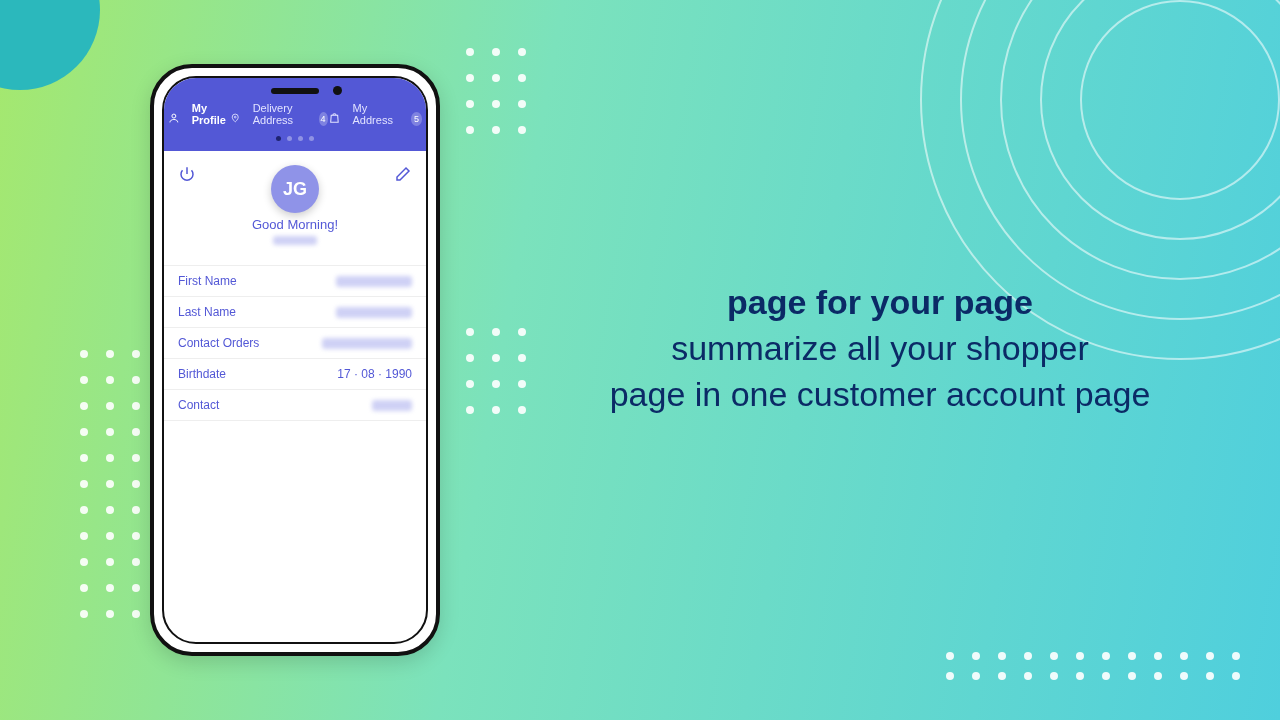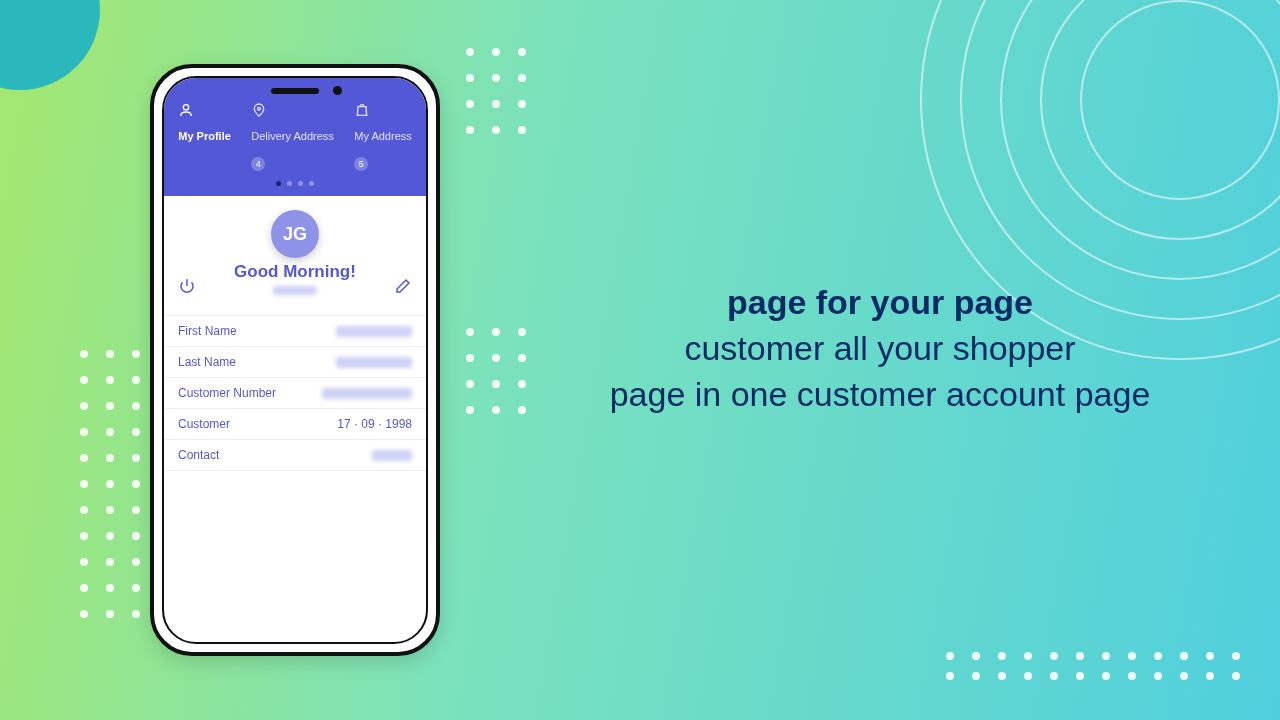--- a/index.html
+++ b/index.html
@@ -74,41 +74,41 @@
   }
   .speaker { position:absolute; top:20px; left:50%; transform:translateX(-50%); width:48px; height:6px; background:#111; border-radius:4px; z-index:5;}
   .camdot { position:absolute; top:18px; left:calc(50% + 38px); width:9px; height:9px; background:#111; border-radius:50%; z-index:5;}
 
   .tabbar {
     background:#5358d6;
     padding:24px 4px 8px;
     display:flex; flex-direction:column; align-items:center;
   }
   .tabs { display:flex; width:100%; justify-content:space-around; }
-  .tab { display:flex; flex-direction:column; align-items:flex-start; gap:12px; color:#e2e3ff; font-size:11px; cursor:pointer; }
+  .tab { display:flex; align-items:flex-end; gap:12px; color:#e2e3ff; font-size:11px; cursor:pointer; }
   .tab.active { color:#fff; font-weight:600; }
   .tab .icon { width:16px; height:16px; }
   .badge { margin-top:3px; width:14px; height:14px; border-radius:50%; background:rgba(255,255,255,.25); color:#fff; font-size:9px; display:flex; align-items:center; justify-content:center; }
   .dotsnav { display:flex; gap:6px; margin-top:10px; margin-bottom:2px;}
   .dotsnav span { width:5px; height:5px; border-radius:50%; background:rgba(255,255,255,.35);}
   .dotsnav span.on { background:#1e2370;}
 
   .profile-head {
-    display:flex; align-items:flex-end; justify-content:space-between;
+    display:flex; align-items:flex-start; justify-content:space-between;
     padding:14px 14px 6px;
   }
   .avatar {
     width:48px; height:48px; border-radius:50%;
     background:#8f93e8; color:#fff; font-weight:700;
     display:flex; align-items:center; justify-content:center;
     font-size:18px;
     box-shadow:0 3px 8px rgba(0,0,0,.2);
   }
   .center-col { display:flex; flex-direction:column; align-items:center; gap:4px;}
-  .greeting { color:#5358d6; font-size:17px; font-weight:700; }
+  .greeting { color:#5358d6; font-size:13px; font-weight:400; }
   .blur-name { width:44px; height:9px; background:#cfd1f5; border-radius:3px; filter:blur(2px);}
   .iconbtn { width:18px; height:18px; color:#5358d6; cursor:pointer; }
 
   .fields { border-top:1px solid #eee; margin-top:14px;}
   .row { display:flex; justify-content:space-between; align-items:center; padding:8px 14px; border-bottom:1px solid #eee; font-size:12px;}
   .row .lbl { color:#5358d6;text-align:center; }
   .row .val { width:76px; height:11px; background:#cfd1f5; border-radius:3px; filter:blur(2px);}
   .row .val.visible { background:none; filter:none; color:#5358d6; width:auto; height:auto; font-size:12px;}
   svg { display:block; }
 </style>
@@ -210,21 +210,21 @@
     <span></span>
     <span></span>
     <span></span>
     <span></span>
     <span></span>
     <span></span>
 </div>
 
 <div class="heading">
   <span class="bold">page for your page</span>
-  <span class="thin">customer all your shopper</span>
+  <span class="thin">summarize all your shopper</span>
   <span class="thin">page in one customer account page</span>
 </div>
 
 <div class="phone">
   <div class="speaker"></div>
   <div class="camdot"></div>
   <div class="phone-inner">
 
     <div class="tabbar">
       <div class="tabs">
@@ -278,26 +278,26 @@
     <div class="fields">
       <div class="row">
         <span class="lbl">First Name</span>
         <span class="val"></span>
       </div>
       <div class="row">
         <span class="lbl">Last Name</span>
         <span class="val"></span>
       </div>
       <div class="row">
-        <span class="lbl">Customer Number</span>
+        <span class="lbl">Contact Orders</span>
         <span class="val" style="width:90px"></span>
       </div>
       <div class="row">
-        <span class="lbl">Customer</span>
-        <span class="val visible">17 · 09 · 1998</span>
+        <span class="lbl">Birthdate</span>
+        <span class="val visible">17 · 08 · 1990</span>
       </div>
       <div class="row">
         <span class="lbl">Contact</span>
         <span class="val" style="width:40px"></span>
       </div>
     </div>
 
   </div>
 </div>
 

